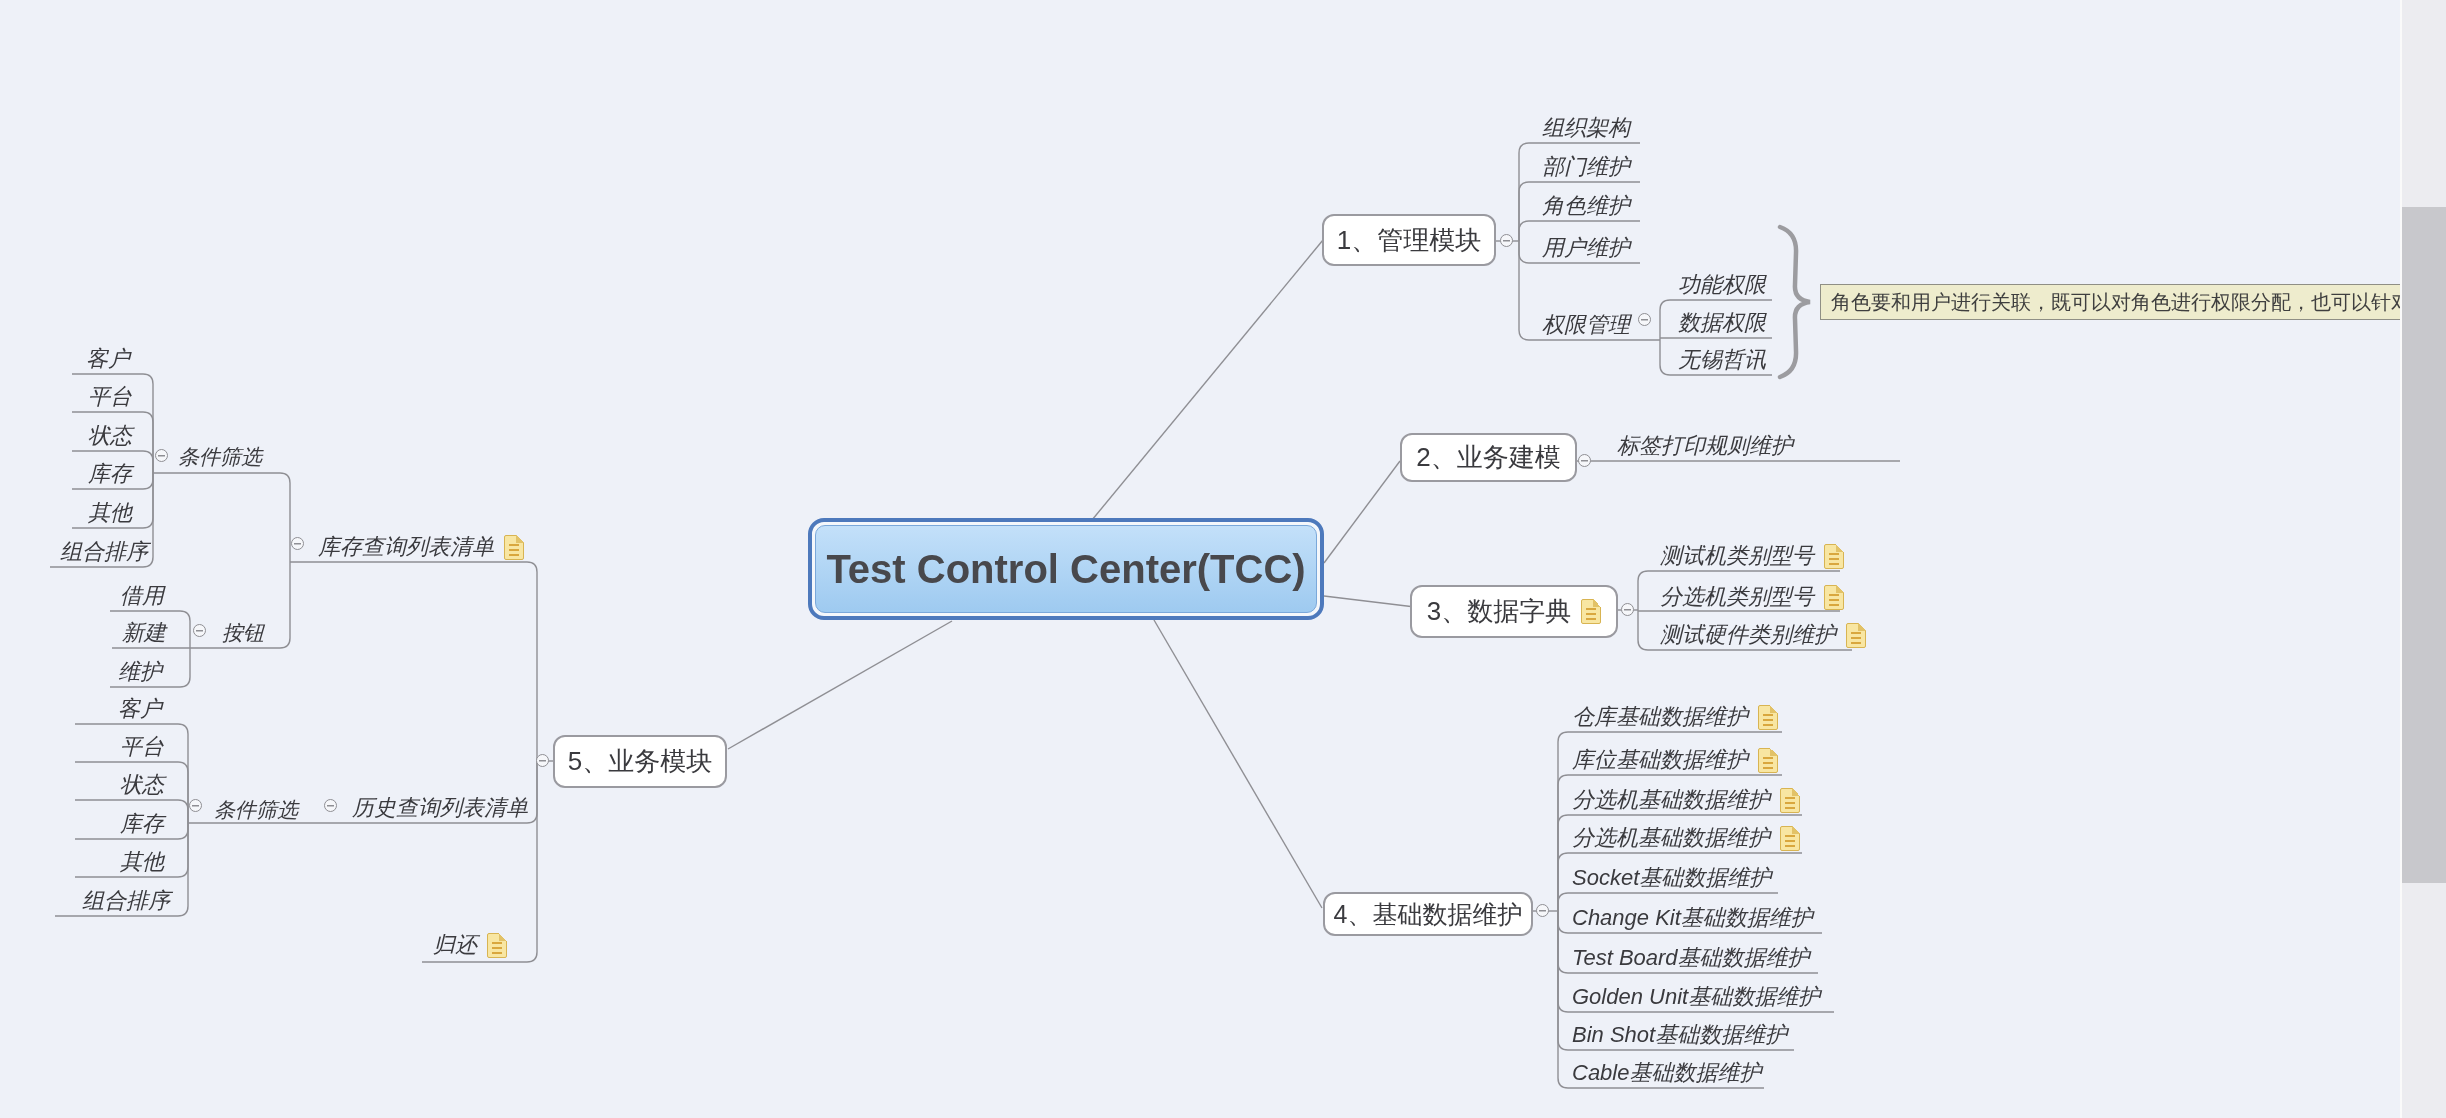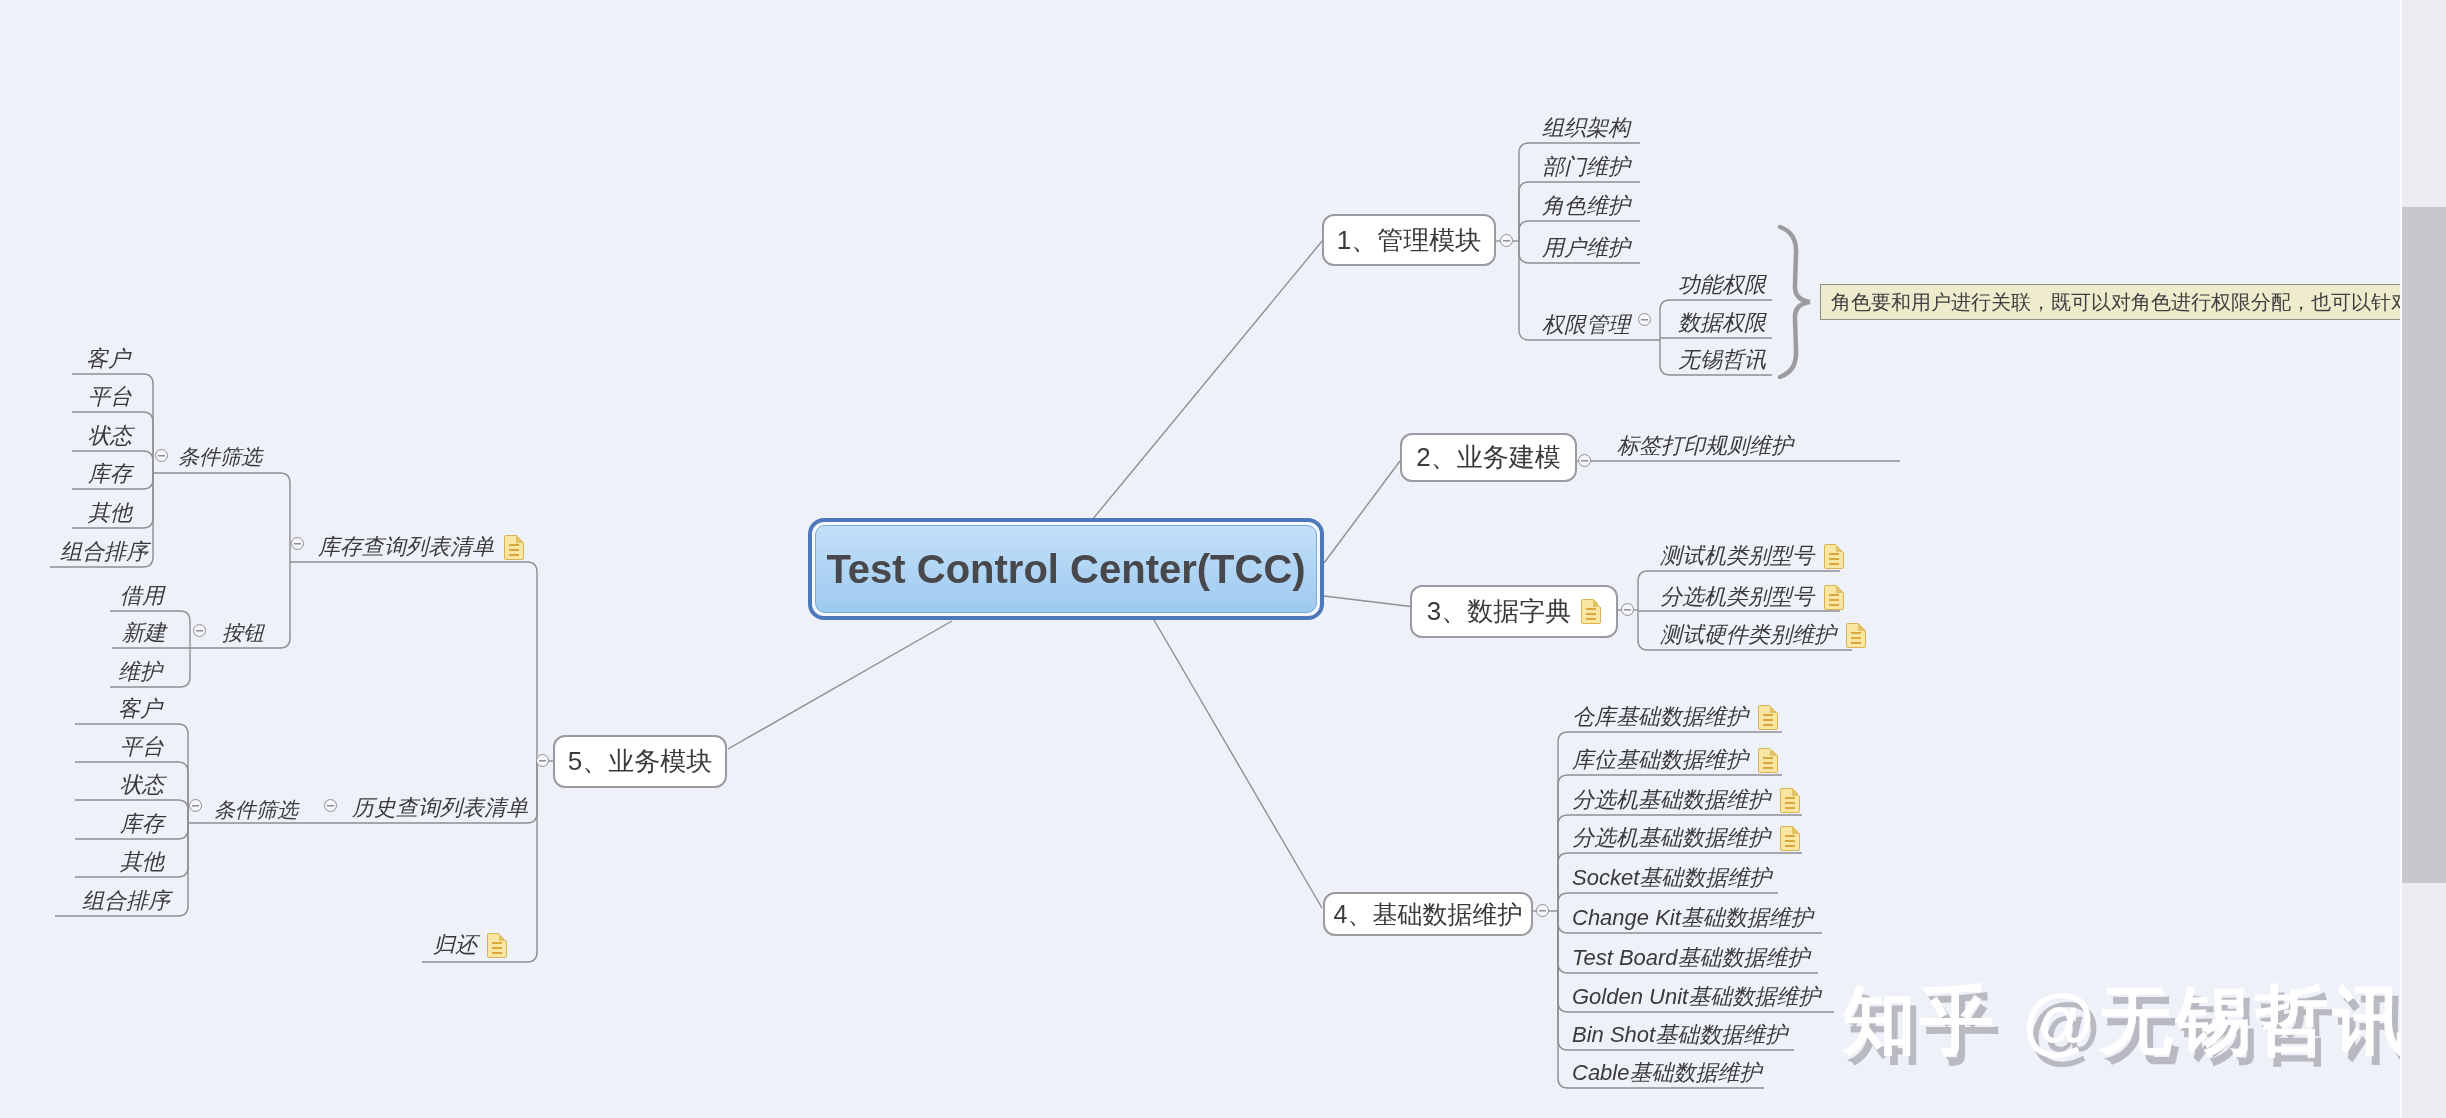--- a/index.html
+++ b/index.html
@@ -279,18 +279,17 @@
   <div class="minus" style="left:1578px;top:454px"></div>
   <div class="minus" style="left:1621px;top:603px"></div>
   <div class="minus" style="left:1536px;top:904px"></div>
   <div class="minus" style="left:536px;top:754px"></div>
   <div class="minus" style="left:291px;top:537px"></div>
   <div class="minus" style="left:155px;top:449px"></div>
   <div class="minus" style="left:193px;top:624px"></div>
   <div class="minus" style="left:189px;top:799px"></div>
   <div class="minus" style="left:324px;top:799px"></div>
 
-  <div class="watermark">知乎 @无锡哲讯</div>
 
   <div class="sb-track"></div>
   <div class="sb-thumb"></div>
 
 </div>
 
 </body></html>

